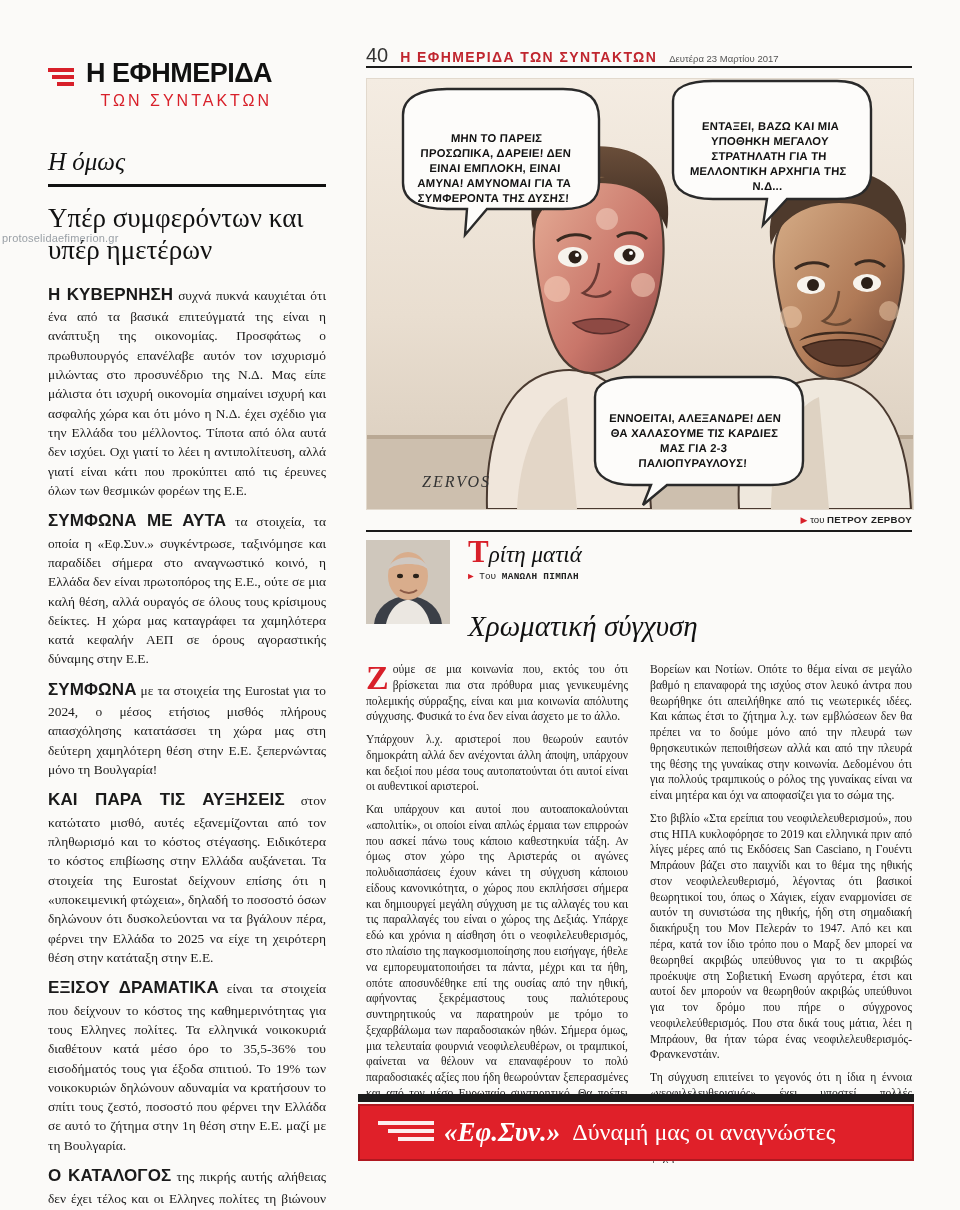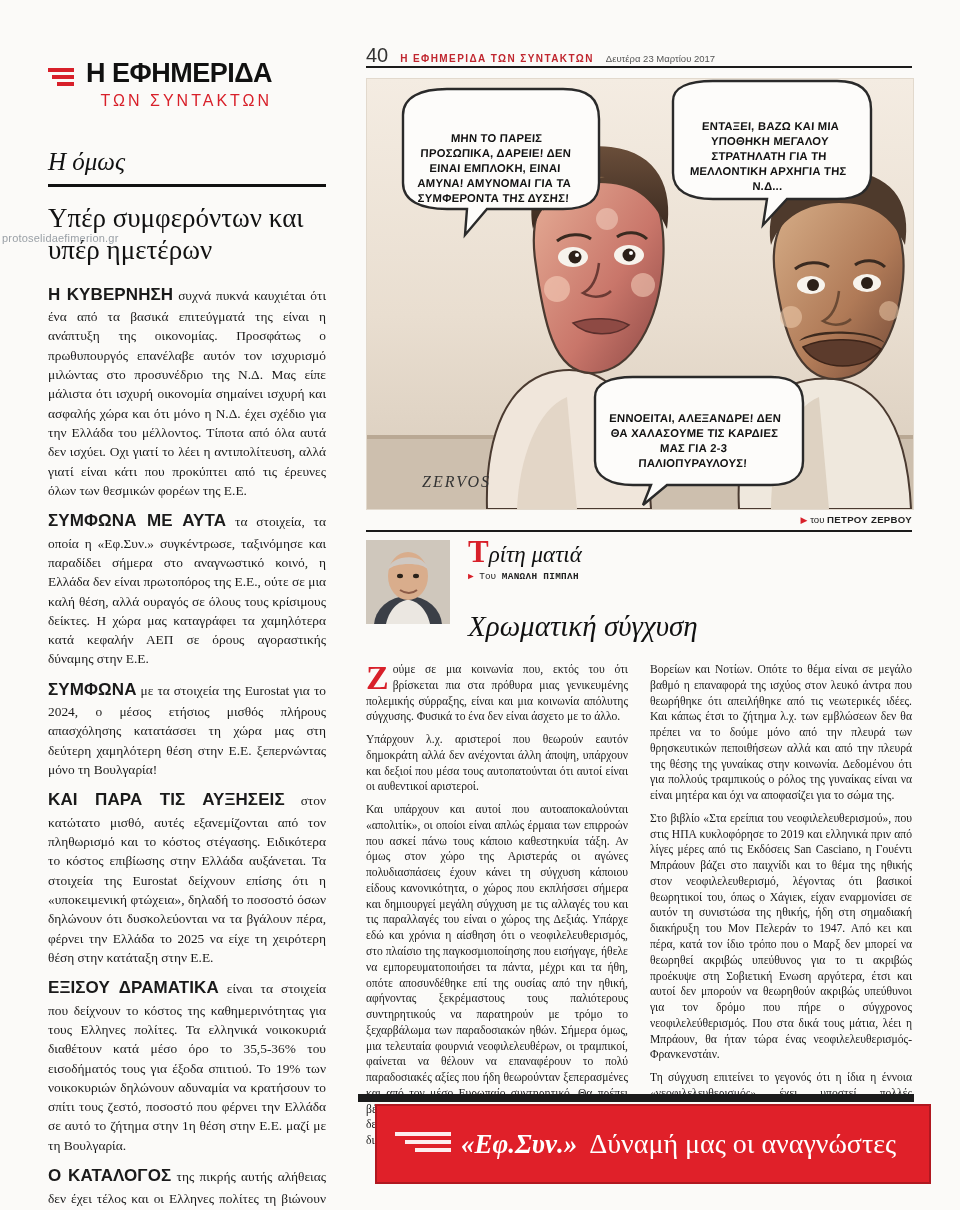--- a/index.html
+++ b/index.html
@@ -120,21 +120,21 @@
     align-items: baseline;
     gap: 12px;
   }
   .folio-num {
     font-family: "Liberation Sans", sans-serif;
     font-size: 20px;
     color: #333;
   }
   .folio-paper {
     font-family: "Liberation Sans", sans-serif;
-    font-size: 10px;
+    font-size: 14px;
     letter-spacing: 1.4px;
     color: #c0262f;
     font-weight: bold;
   }
   .folio-date {
     font-family: "Liberation Sans", sans-serif;
     font-size: 9.5px;
     color: #555;
   }
   .top-rule {
@@ -274,24 +274,24 @@
     line-height: 27px;
     font-weight: bold;
     color: #d8202a;
     padding-right: 4px;
     margin-top: 2px;
   }
 
   
   .banner {
     position: absolute;
-    left: 375px;
+    left: 358px;
     top: 1104px;
     width: 556px;
-    height: 80px;
+    height: 57px;
     background: #e02029;
     border: 2px solid #b01820;
     display: flex;
     align-items: center;
     padding-left: 18px;
     box-sizing: border-box;
   }
   .banner-arrows {
     width: 56px;
     margin-right: 10px;
@@ -309,21 +309,21 @@
   .banner-logo {
     font-family: "Liberation Serif", serif;
     font-style: italic;
     font-weight: bold;
     font-size: 27px;
     color: #ffffff;
     margin-right: 12px;
   }
   .banner-text {
     font-family: "Liberation Serif", serif;
-    font-size: 28px;
+    font-size: 24px;
     color: #ffffff;
   }
   .banner-topbar {
     position: absolute;
     left: 358px;
     top: 1094px;
     width: 556px;
     height: 8px;
     background: #1b1b1b;
   }

